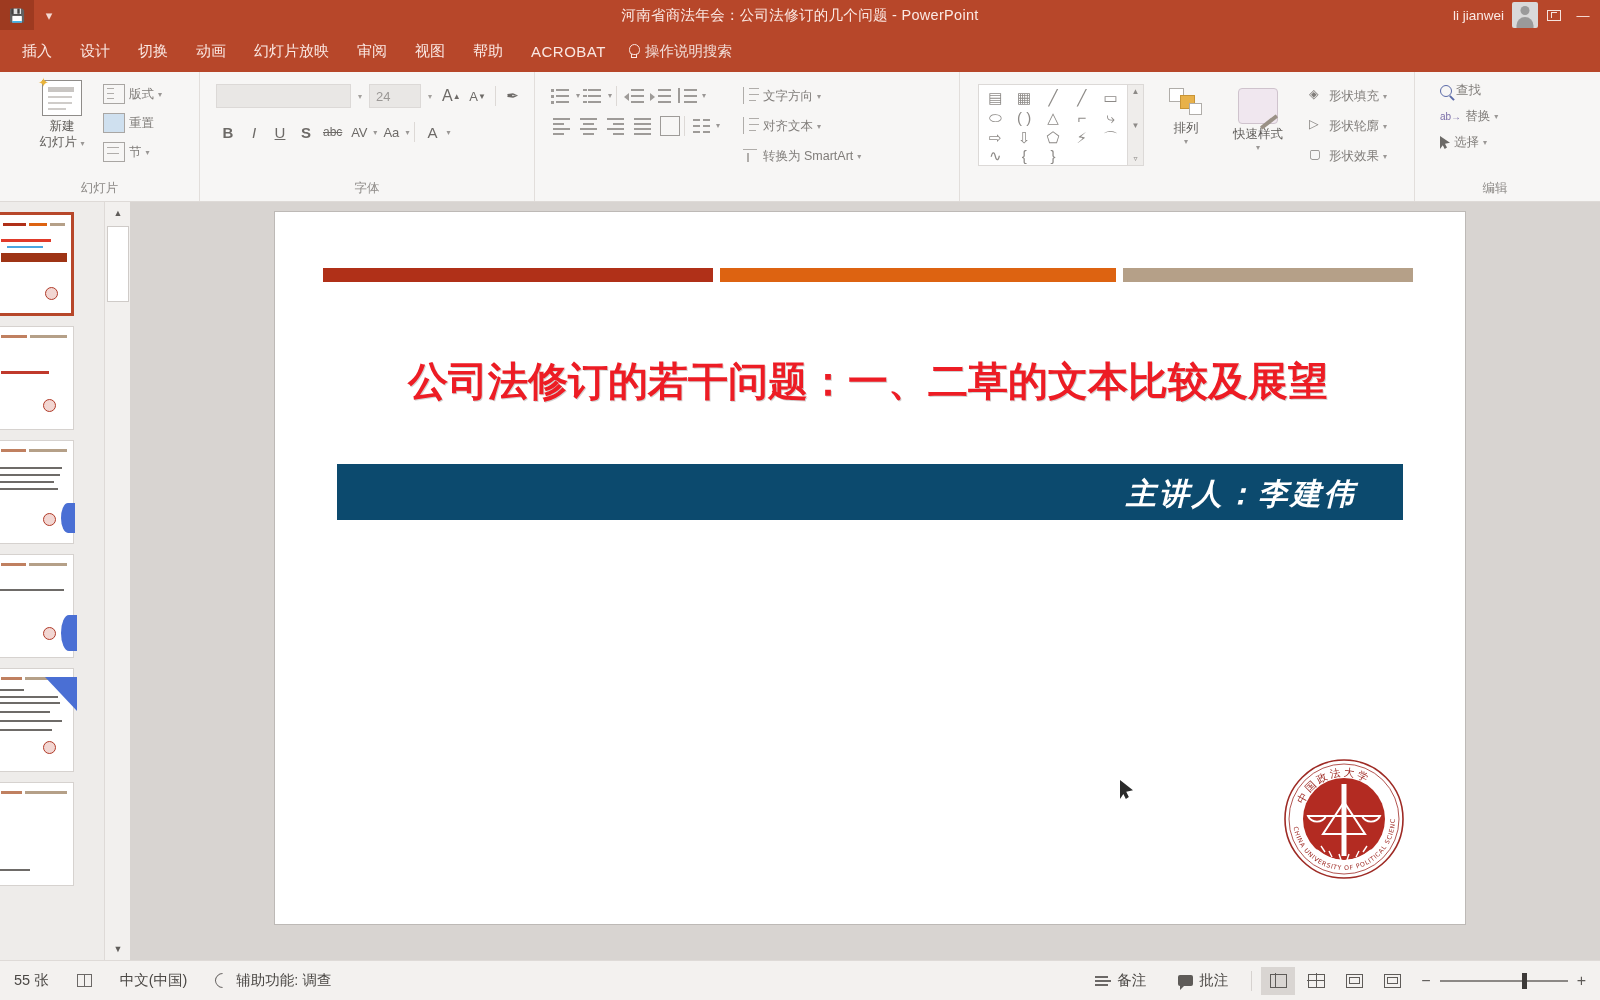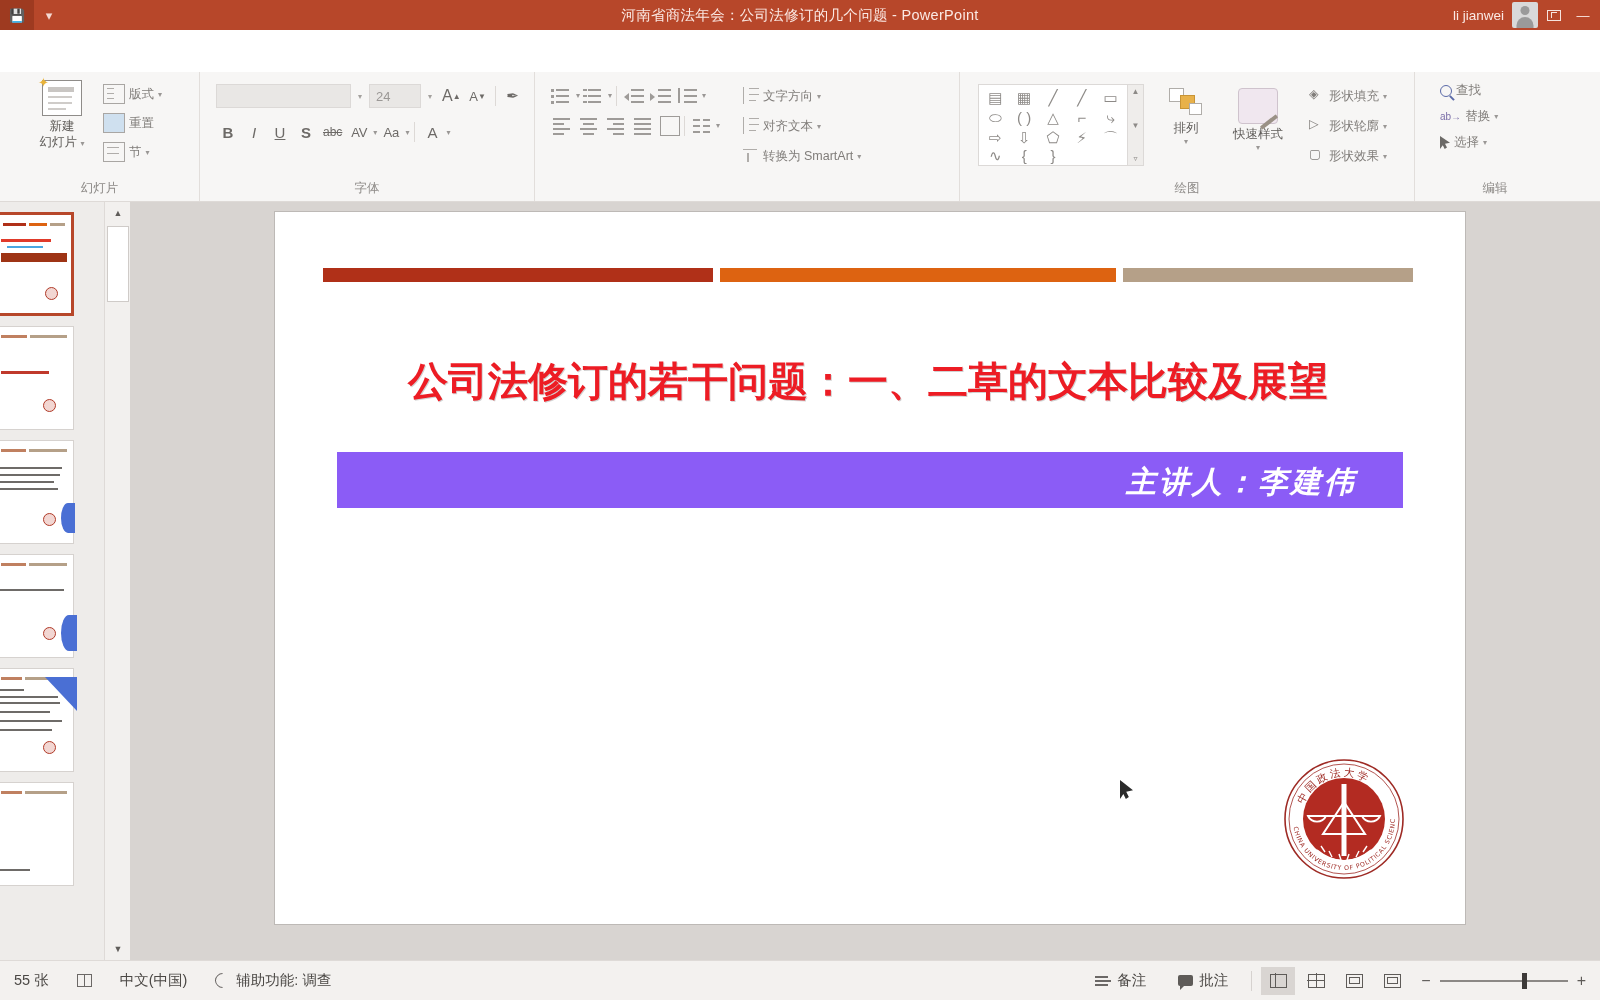--- a/index.html
+++ b/index.html
@@ -242,22 +242,22 @@
     font-family:"DejaVu Sans","Liberation Sans",sans-serif;
     font-size:40px; font-weight:bold; color:#ED1C24; white-space:nowrap;
     text-shadow:1px 1px 0 rgba(0,0,0,.18);
   }
   .slide-subtitle {
     position:absolute; left:60px; top:200px; width:1070px; text-align:center;
     font-family:"DejaVu Serif","Liberation Serif",serif;
     font-size:27px; color:#2E9BE0; white-space:nowrap;
   }
   .presenter-banner {
-    position:absolute; left:62px; top:240px; width:1066px; height:56px;
-    background:#8b5cf6;
+    position:absolute; left:62px; top:252px; width:1066px; height:56px;
+    background:#0c4a6e;
   }
   .presenter-text {
     position:absolute; right:46px; top:10px;
     font-family:"DejaVu Serif","Liberation Serif",serif;
     font-size:30px; font-weight:bold; color:#fff; letter-spacing:3px;
     font-style:italic;
   }
   .cupl-logo {
     position:absolute; left:1008px; top:546px; width:122px; height:122px;
   }
@@ -321,20 +321,35 @@
     <div class="titlebar-right">
       <div class="user-name">li jianwei</div>
       <div class="avatar"></div>
       <div class="share-btn">
           <span class="share-glyph"></span>
         </div>
       <div class="win-ctl">—</div>
     </div>
   </div>
 
+  <div class="tabbar">
+    <div class="tab">插入</div>
+    <div class="tab">设计</div>
+    <div class="tab">切换</div>
+    <div class="tab">动画</div>
+    <div class="tab">幻灯片放映</div>
+    <div class="tab">审阅</div>
+    <div class="tab">视图</div>
+    <div class="tab">帮助</div>
+    <div class="tab tab-acrobat">ACROBAT</div>
+    <div class="tellme">
+      <span class="bulb"></span>
+      <span class="tellme-text">操作说明搜索</span>
+    </div>
+  </div>
 
   <div class="ribbon">
 
     <div class="rgroup" style="width:200px;">
       <div class="rgroup-body" style="padding-left:22px;">
         <div class="bigbtn">
           <div class="newslide-icon">
             <span class="star">✦</span>
             <i class="b1"></i>
               <i class="b2"></i>
@@ -569,21 +584,20 @@
             <span>形状轮廓</span>
             <span class="caret">▾</span>
           </div>
           <div class="smallbtn">
             <span class="icon-box" style="border:none;width:16px;">▢</span>
             <span>形状效果</span>
             <span class="caret">▾</span>
           </div>
         </div>
       </div>
-      <div class="rgroup-label">绘图</div>
     </div>
 
     <div class="rgroup" style="width:160px;border-right:none;">
       <div class="rgroup-body" style="padding-left:16px;">
         <div class="editcol">
           <div class="smallbtn">
             <span class="magnifier"></span>
             <span>查找</span>
           </div>
           <div class="smallbtn">

